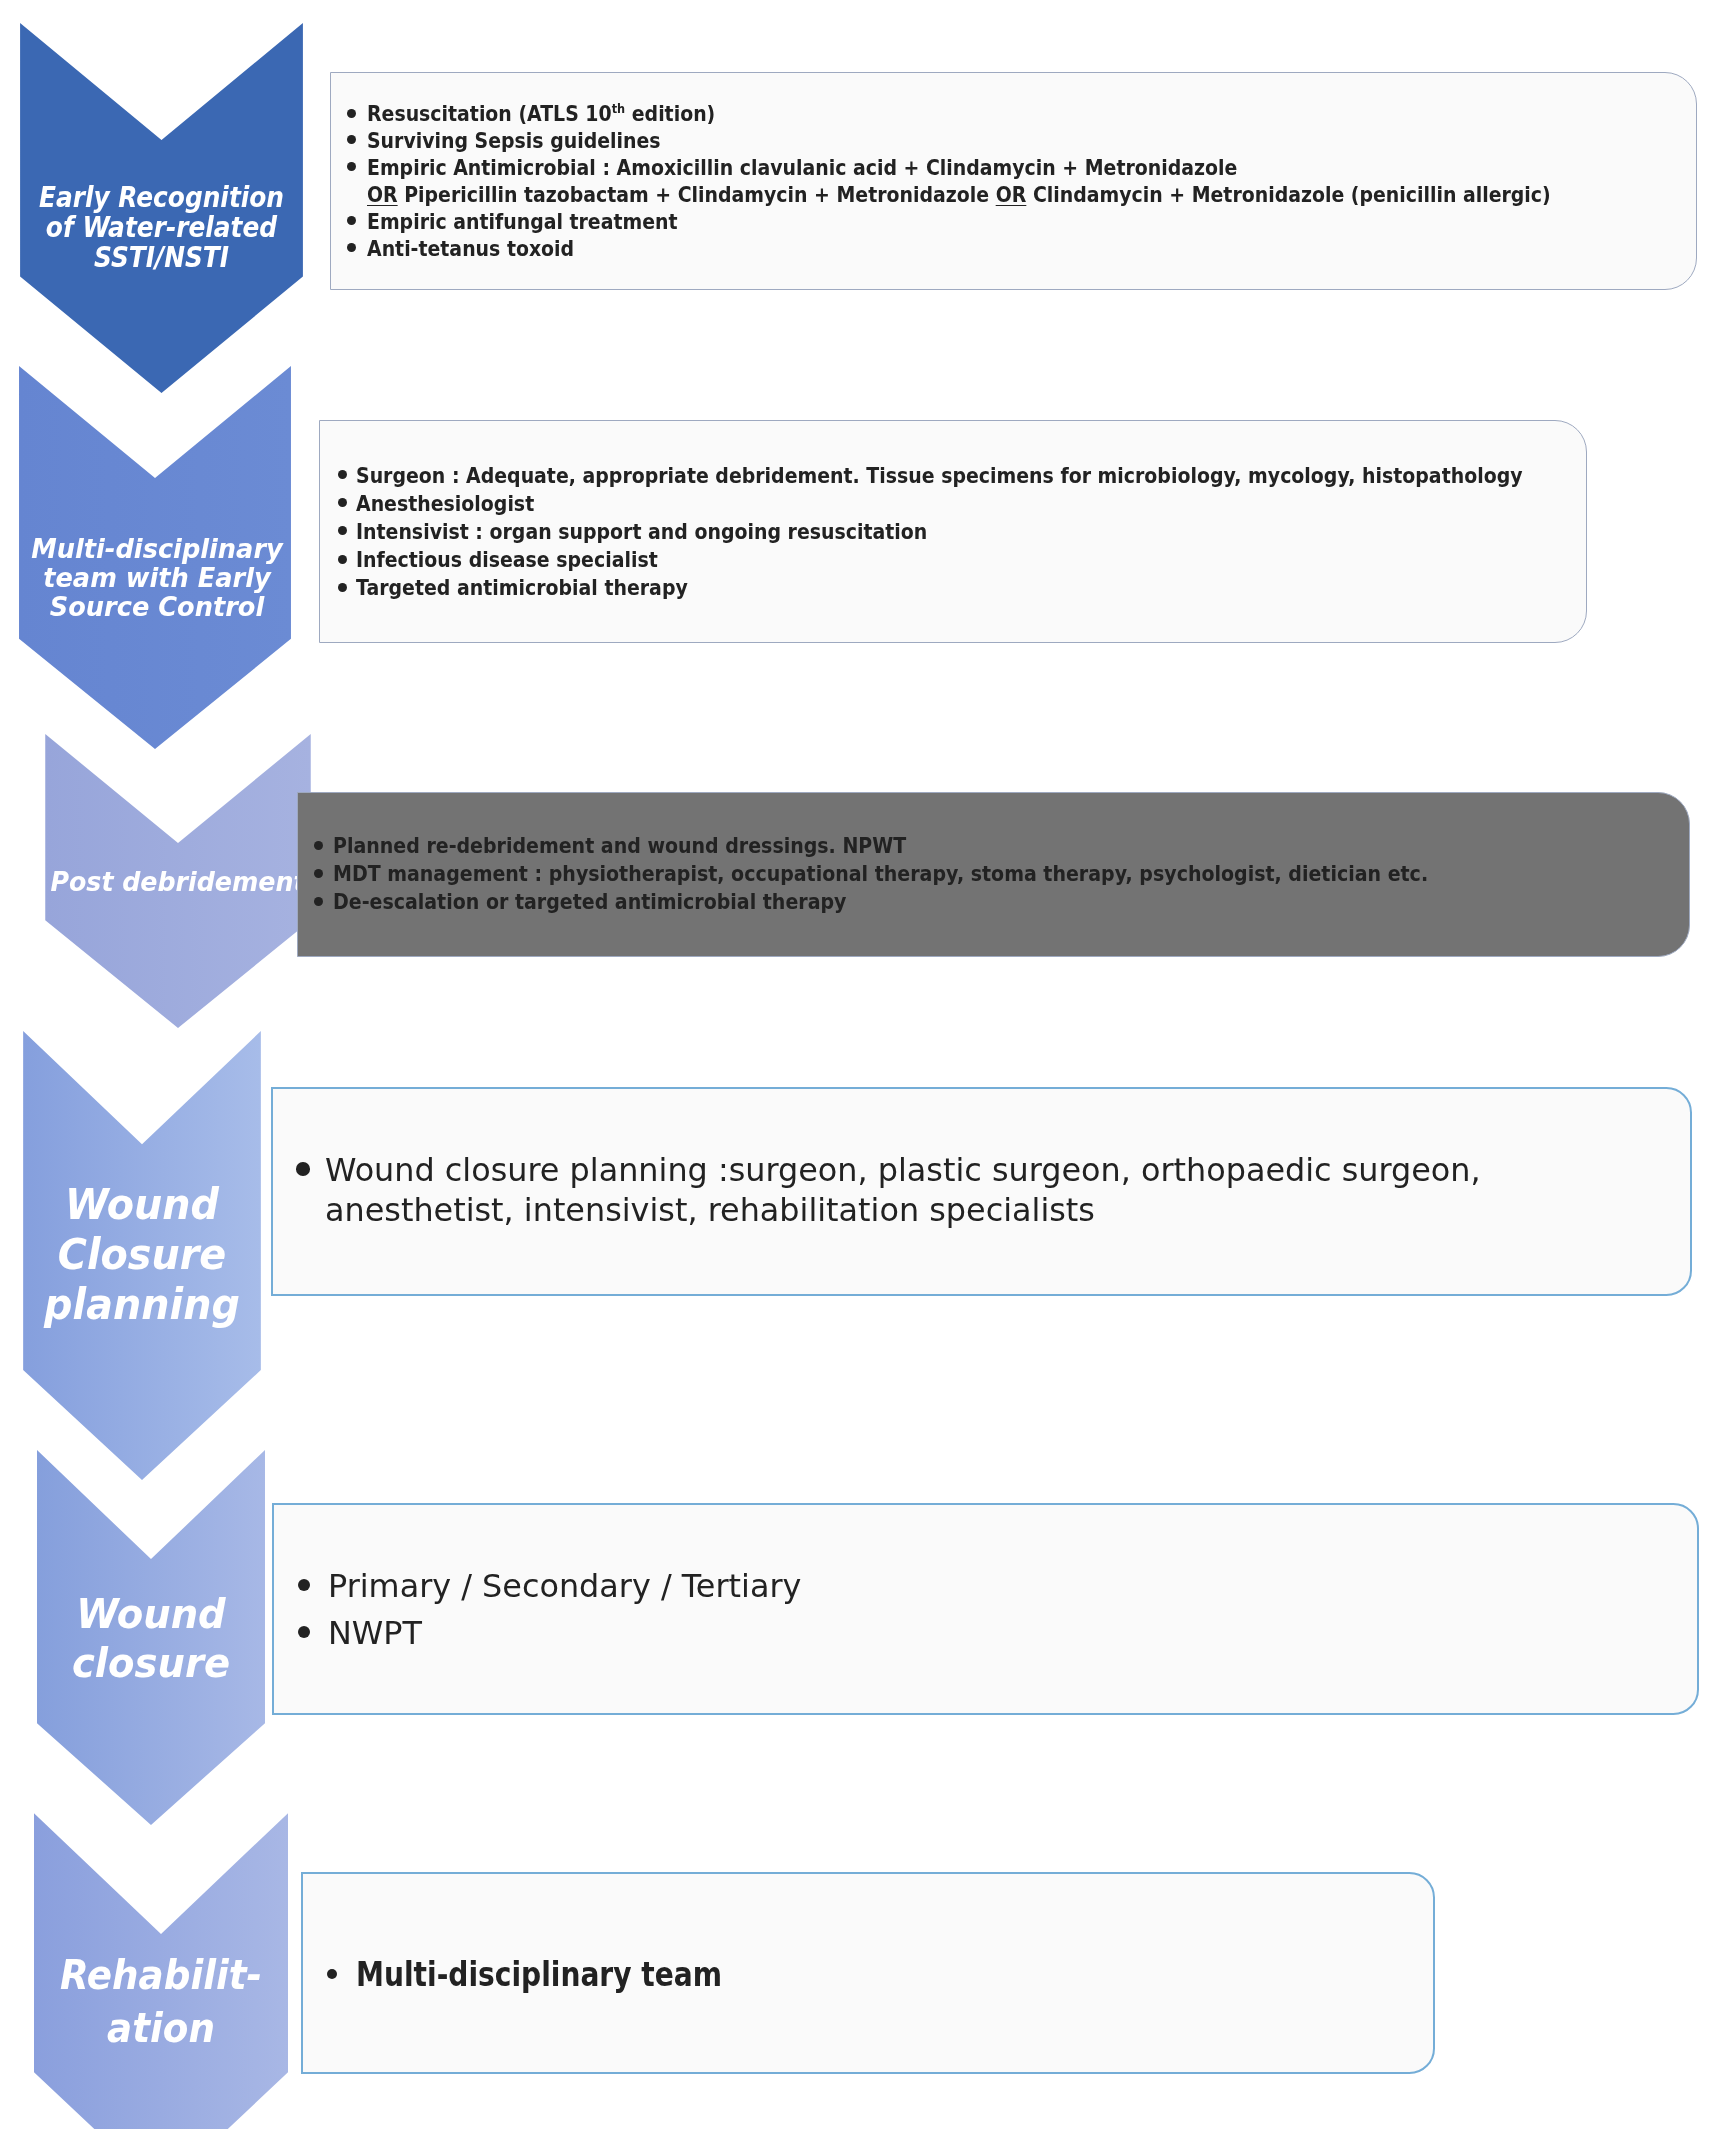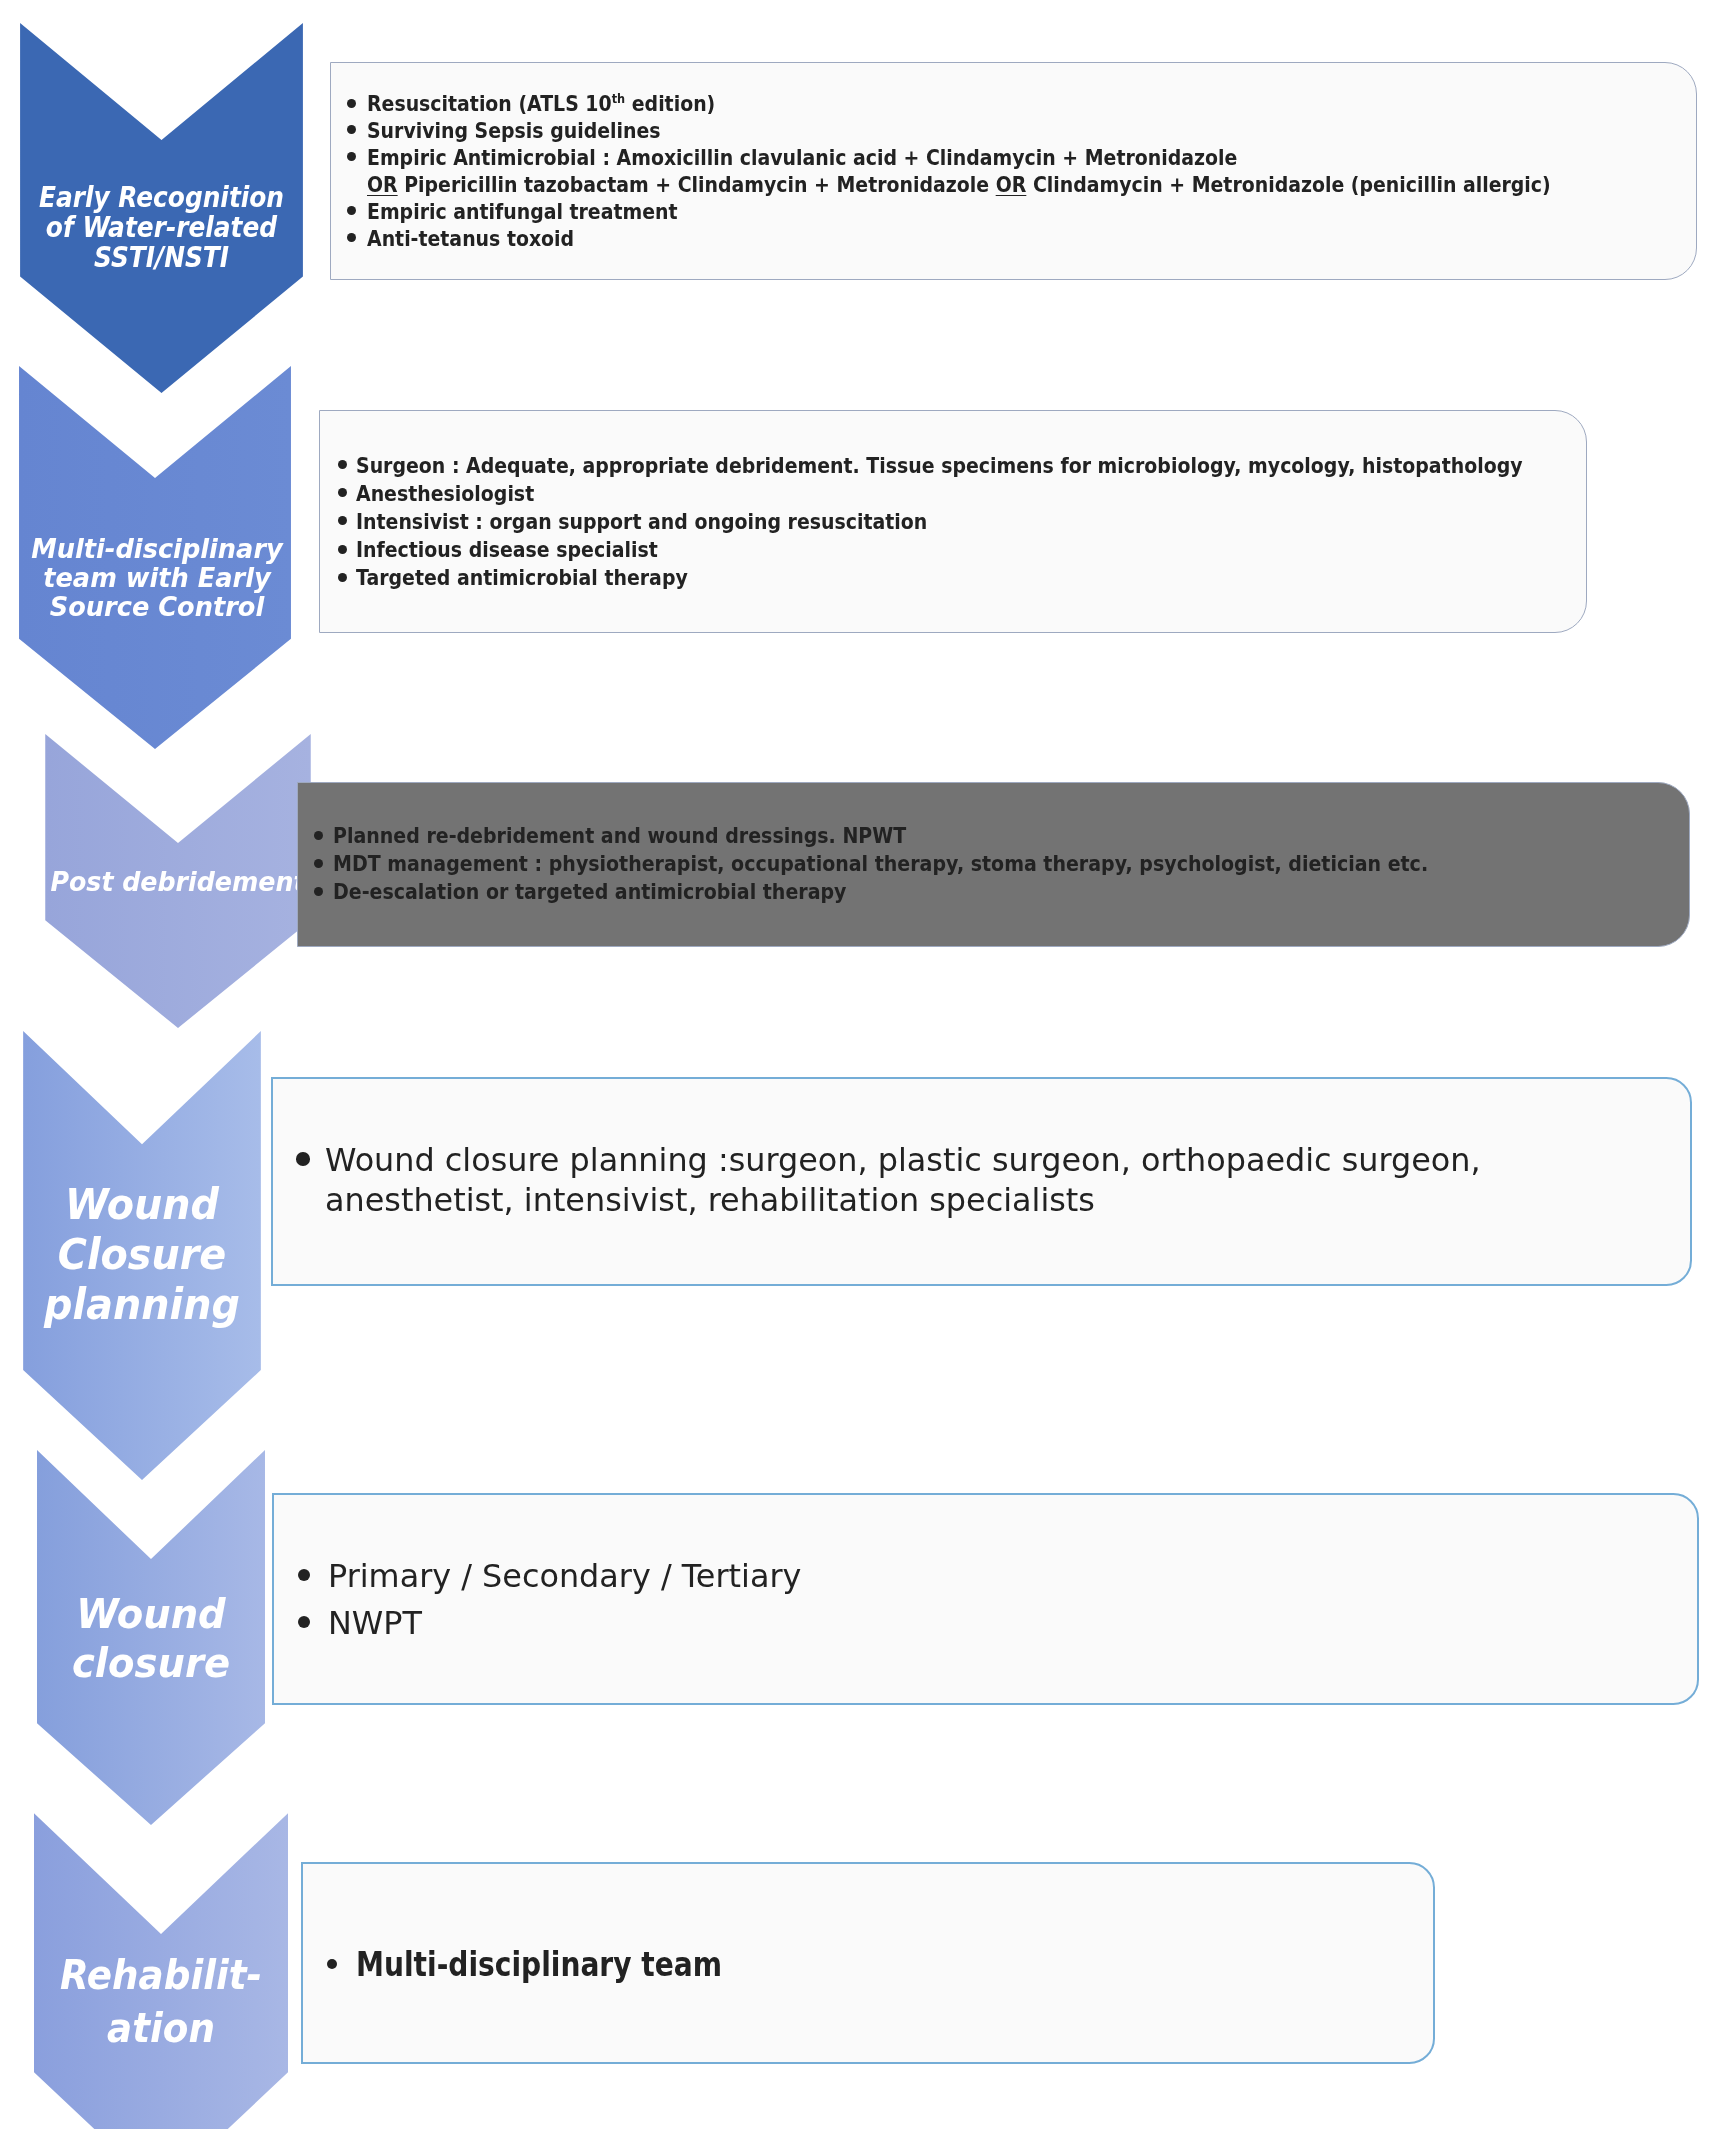--- a/index.html
+++ b/index.html
@@ -4,21 +4,21 @@
 <title>Water-related SSTI / NSTI management pathway</title>
 <style>
   html,body{margin:0;padding:0;background:#fff;}
   body{width:1732px;height:2208px;position:relative;overflow:hidden;
        font-family:"DejaVu Sans",sans-serif;}
   #canvas{position:absolute;left:0;top:0;width:1732px;height:2208px;}
   .chevron{position:absolute;font-style:italic;}
   .chevron svg{display:block;}
   .chev-label{position:absolute;left:0;width:100%;text-align:center;
        color:#fff;font-weight:700;white-space:pre-line;}
-  .panel{position:absolute;box-sizing:border-box;background:#FAFAFA;}
+  .panel{position:absolute;box-sizing:border-box;background:#FAFAFA;margin-top:10px;}
   .plist{position:absolute;color:#222;}
   .pitem{position:relative;}
   .pbullet{position:absolute;}
   .bullets{position:absolute;left:0;top:0;}
   .sup{font-size:0.60em;vertical-align:super;line-height:0;}
   .u{text-decoration:underline;text-underline-offset:0.12em;text-decoration-thickness:0.055em;}
 </style>
 </head>
 <body>
 

